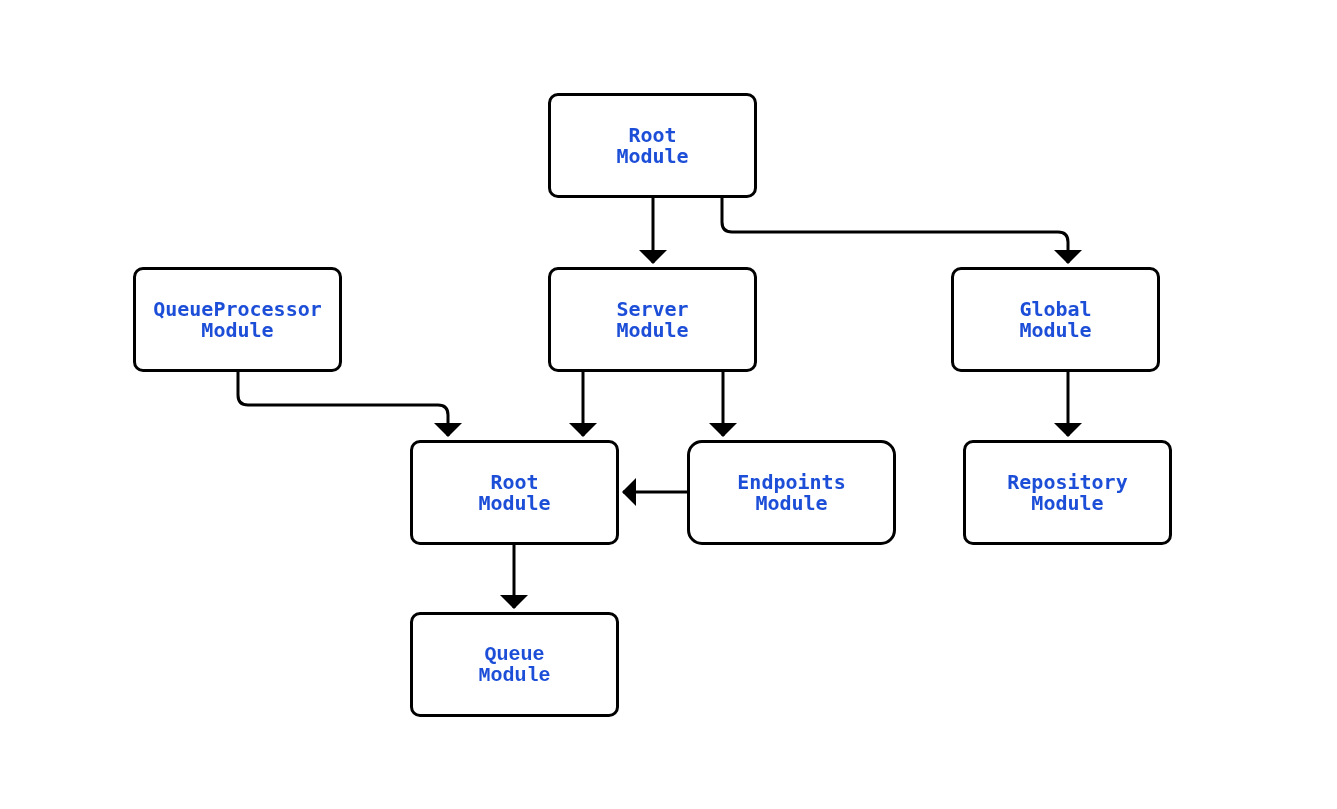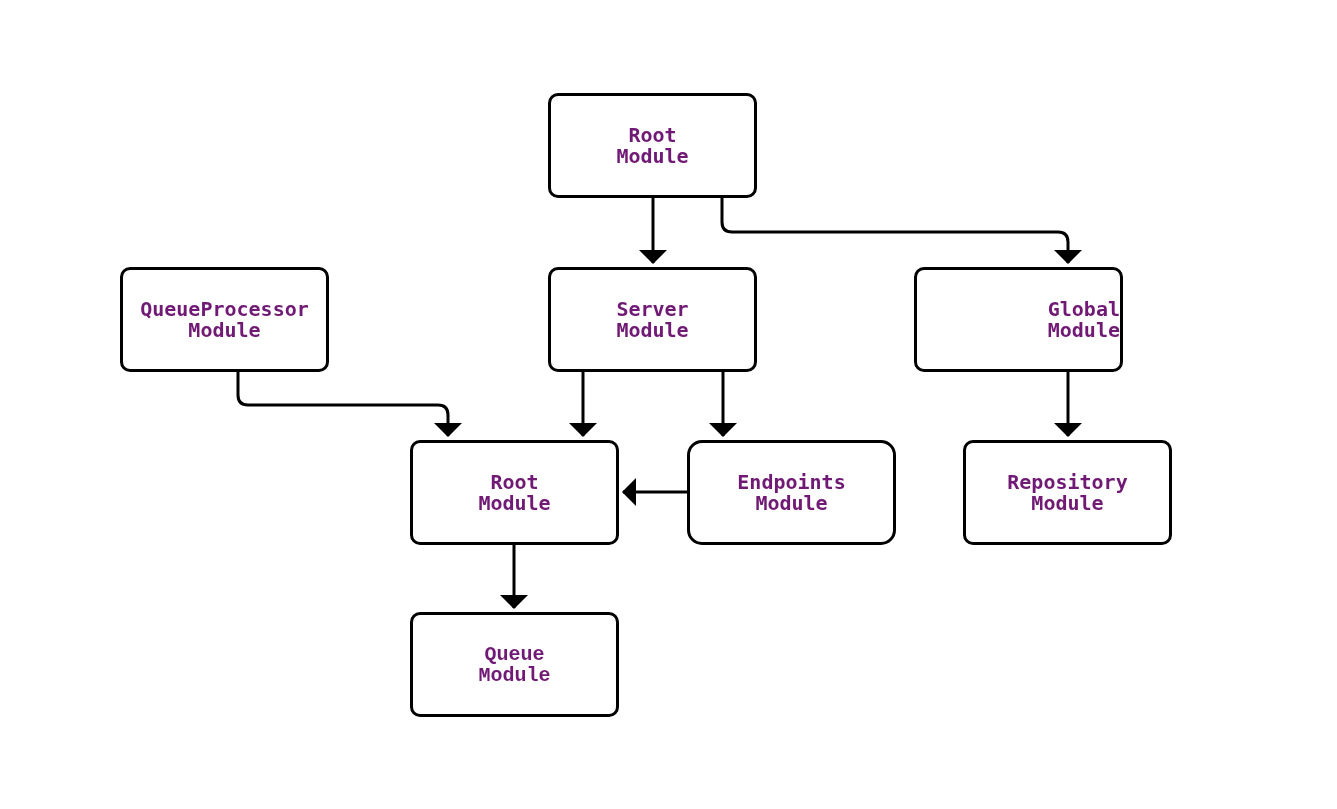--- a/index.html
+++ b/index.html
@@ -39,27 +39,27 @@
     display: flex;
     align-items: center;
     justify-content: center;
   }
   .node-label {
     white-space: pre-line;
     text-align: center;
     font-weight: bold;
     font-size: 20px;
     line-height: 21px;
-    color: #701a75;
+    color: #1d4ed8;
   }
   
   #node-root           { left: 548px; top:  93px; }
-  #node-queueprocessor { left: 120px; top: 267px; }
+  #node-queueprocessor { left: 133px; top: 267px; }
   #node-server         { left: 548px; top: 267px; }
-  #node-global         { left: 914px; top: 267px; justify-content: flex-end; }
+  #node-global         { left: 951px; top: 267px; }
   #node-core           { left: 410px; top: 440px; }
   #node-endpoints      { left: 687px; top: 440px; border-radius: 15px; }
   #node-repository     { left: 963px; top: 440px; }
   #node-queue          { left: 410px; top: 612px; font-family: Liberation Mono, monospace; }
 </style>
 </head>
 <body>
 
 <div class="canvas">
 

